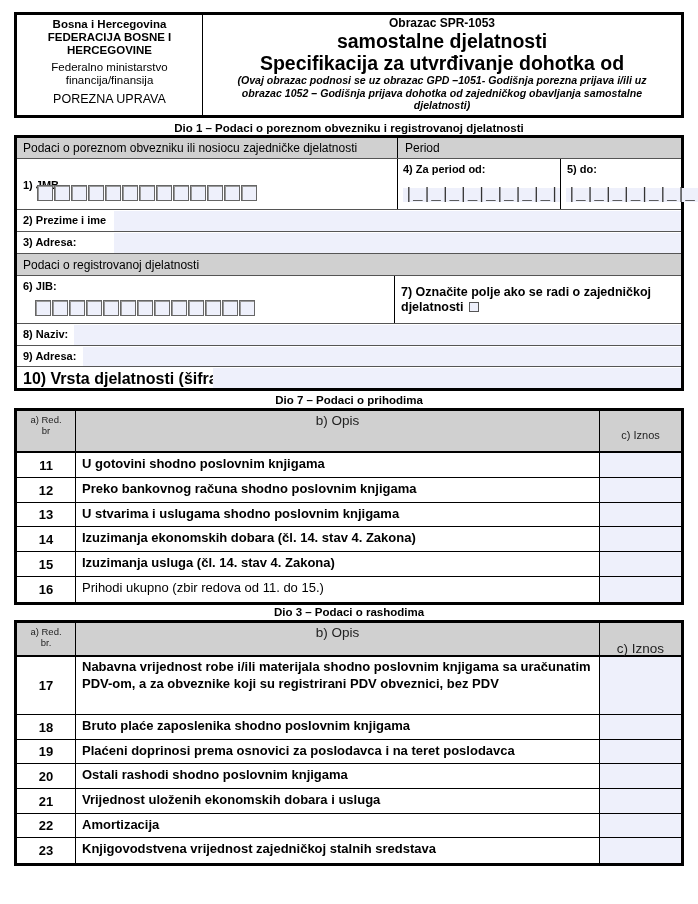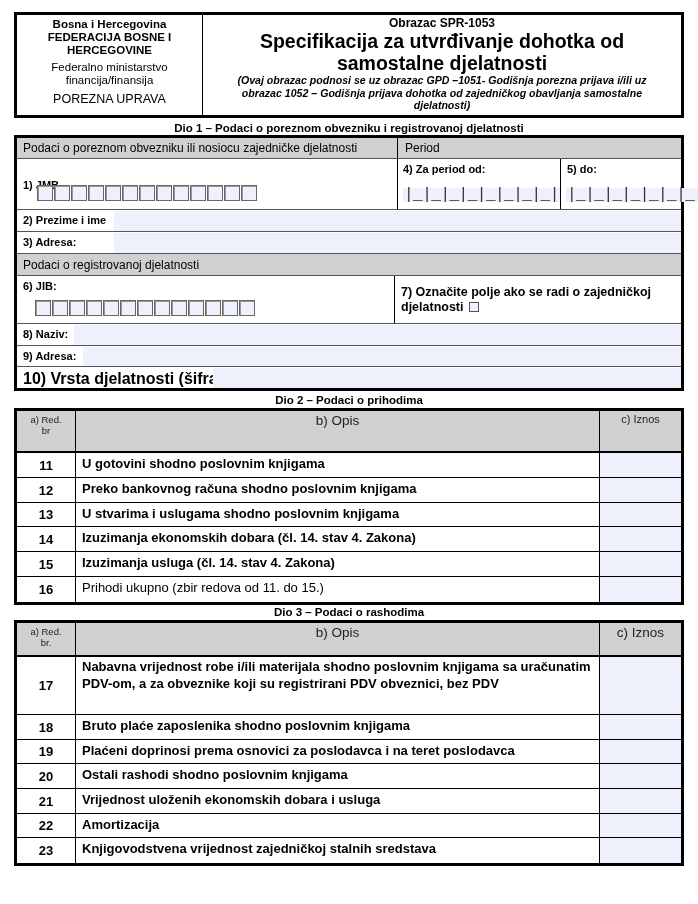--- a/index.html
+++ b/index.html
@@ -55,42 +55,42 @@
   .tbl {
     position: absolute; left: 14px; width: 670px;
     border: 3px solid #000; border-collapse: collapse;
   }
   .tbl .thead { display: flex; background: #d0d0d0; border-bottom: 2px solid #000; }
   .tbl .c1 { width: 59px; border-right: 1px solid #000; text-align: center; }
   .tbl .c2 { flex: 1; border-right: 1px solid #000; }
   .tbl .c3 { width: 81px; }
   .tbl .thead .c1 { font-size: 9.5px; line-height: 11px; padding-top: 3px; color: #222; }
   .tbl .thead .c2 { text-align: center; font-size: 13.5px; padding-top: 2px; color: #222; }
-  .tbl .thead .c3 { text-align: center; font-size: 11px; padding-top: 2px; color: #222; }
+  .tbl .thead .c3 { text-align: center; font-size: 11px; padding-top: 18px; color: #222; }
   .tbl .trow { display: flex; border-bottom: 1px solid #000; }
   .tbl .trow:last-child { border-bottom: none; }
   .tbl .trow .c1 { font-size: 13px; font-weight: bold; display: flex; align-items: center; justify-content: center; }
   .tbl .trow .c2 { font-size: 13px; padding-left: 6px; padding-top: 3px; line-height: 16.5px; }
   .tbl .trow .c2.b { font-weight: bold; }
   .tbl .trow .c3 { background: #eef0fb; }
 </style>
 </head>
 <body>
 
 <div class="header">
   <div class="hdr-left">
     <div class="l1">Bosna i Hercegovina</div>
     <div class="l2" style="padding:0 18px;">FEDERACIJA BOSNE I HERCEGOVINE</div>
     <div class="l3" style="padding:0 30px;">Federalno ministarstvo financija/finansija</div>
     <div class="l4">POREZNA UPRAVA</div>
   </div>
   <div class="hdr-right">
     <div class="code">Obrazac SPR-1053</div>
+    <div class="title">samostalne djelatnosti</div>
     <div class="title">Specifikacija za utvrđivanje dohotka od</div>
-    <div class="title">samostalne djelatnosti</div>
     <div class="note">(Ovaj obrazac podnosi se uz obrazac GPD –1051- Godišnja porezna prijava i/ili uz</div>
     <div class="note">obrazac 1052 – Godišnja prijava dohotka od zajedničkog obavljanja samostalne</div>
     <div class="note">djelatnosti)</div>
   </div>
 </div>
 
 <div class="section-title" style="top:122px;">Dio 1 – Podaci o poreznom obvezniku i registrovanoj djelatnosti</div>
 
 <div class="dio1">
 
@@ -172,21 +172,21 @@
     <span class="cell-label bold" style="left:6px; top:4px; font-size:11px;">9) Adresa:</span>
     <div class="fill" style="left:66px;"></div>
   </div>
 
   <div class="row" style="top:229px; height:21px; border-bottom:none;">
     <span class="cell-label bold" style="left:6px; top:3px; font-size:16px;">10) Vrsta djelatnosti (šifra, naziv):</span>
     <div class="fill" style="left:196px;"></div>
   </div>
 </div>
 
-<div class="section-title" style="top:394px;">Dio 2 – Podaci o prihodima</div>
+<div class="section-title" style="top:394px;">Dio 7 – Podaci o prihodima</div>
 <div class="tbl" id="tbl2" style="top:408px;">
   <div class="thead" style="height:42px;">
     <div class="c1">
       <div>a) Red.</div>
       <div>br</div>
     </div>
     <div class="c2">b) Opis</div>
     <div class="c3">c) Iznos</div>
   </div>
   <div id="tbl2-body">

